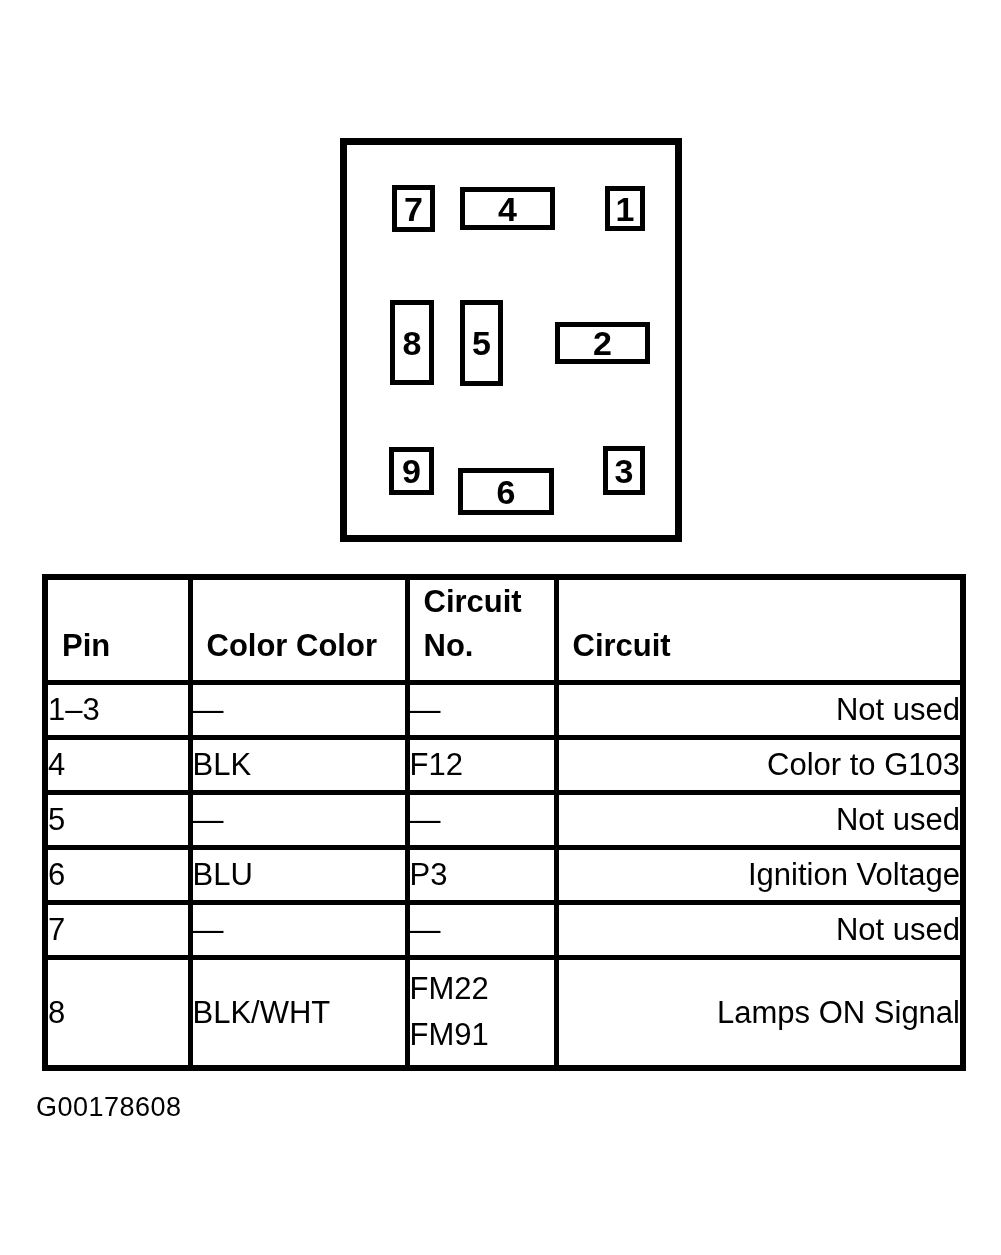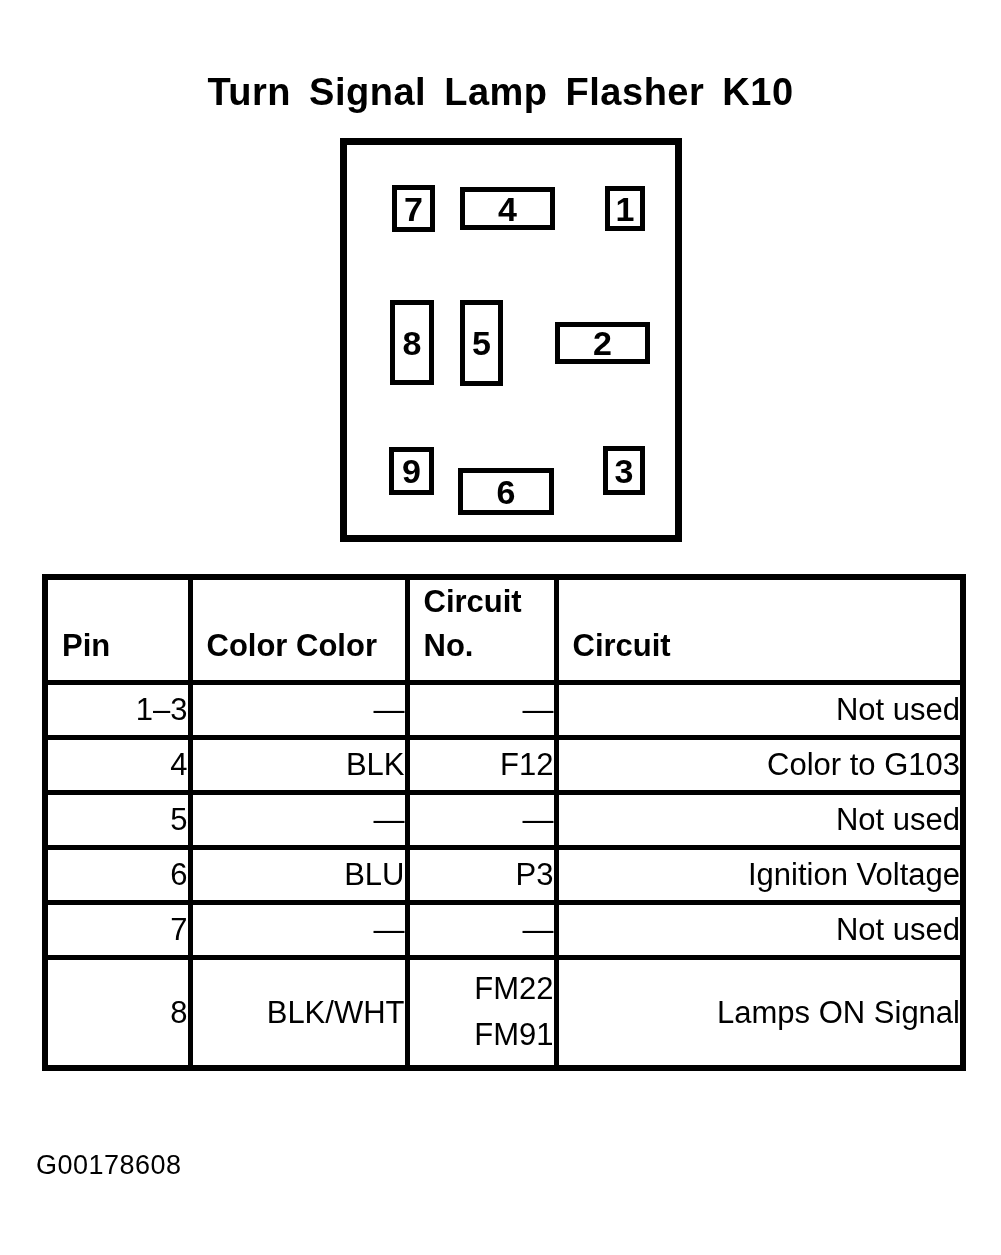--- a/index.html
+++ b/index.html
@@ -79,43 +79,42 @@
     font-size: 31px;
     font-weight: bold;
     text-align: left;
     vertical-align: bottom;
     padding: 0 14px 12px 14px;
     line-height: 1.42;
   }
   .pin-table tbody td {
     font-size: 31px;
     font-weight: normal;
-    text-align: right;
+    text-align: left;
     vertical-align: middle;
     line-height: 1.2;
   }
   .pin-table tbody td.func-cell {
     text-align: right;
     padding-left: 8px;
   }
   .cno-line { line-height: 1.5; }
   .figure-id {
     position: absolute;
-    left: 36px; top: 1150px;
+    left: 36px; top: 1092px;
     font-size: 27px;
     font-weight: normal;
     letter-spacing: 0.5px;
   }
 </style>
 </head>
 <body>
 
 <div class="page">
 
-  <h1 class="title">Turn Signal Lamp Flasher K10</h1>
 
   <div class="connector-box" id="connector-box">
       <div class="pin-box" style="left: 45px; top: 40px; width: 43px; height: 47px;">7</div>
       <div class="pin-box" style="left: 113px; top: 42px; width: 95px; height: 43px;">4</div>
       <div class="pin-box" style="left: 258px; top: 41px; width: 40px; height: 45px;">1</div>
       <div class="pin-box" style="left: 43px; top: 155px; width: 44px; height: 85px;">8</div>
       <div class="pin-box" style="left: 113px; top: 155px; width: 43px; height: 86px;">5</div>
       <div class="pin-box" style="left: 208px; top: 177px; width: 95px; height: 42px;">2</div>
       <div class="pin-box" style="left: 42px; top: 302px; width: 45px; height: 48px;">9</div>
       <div class="pin-box" style="left: 111px; top: 323px; width: 96px; height: 47px;">6</div>

